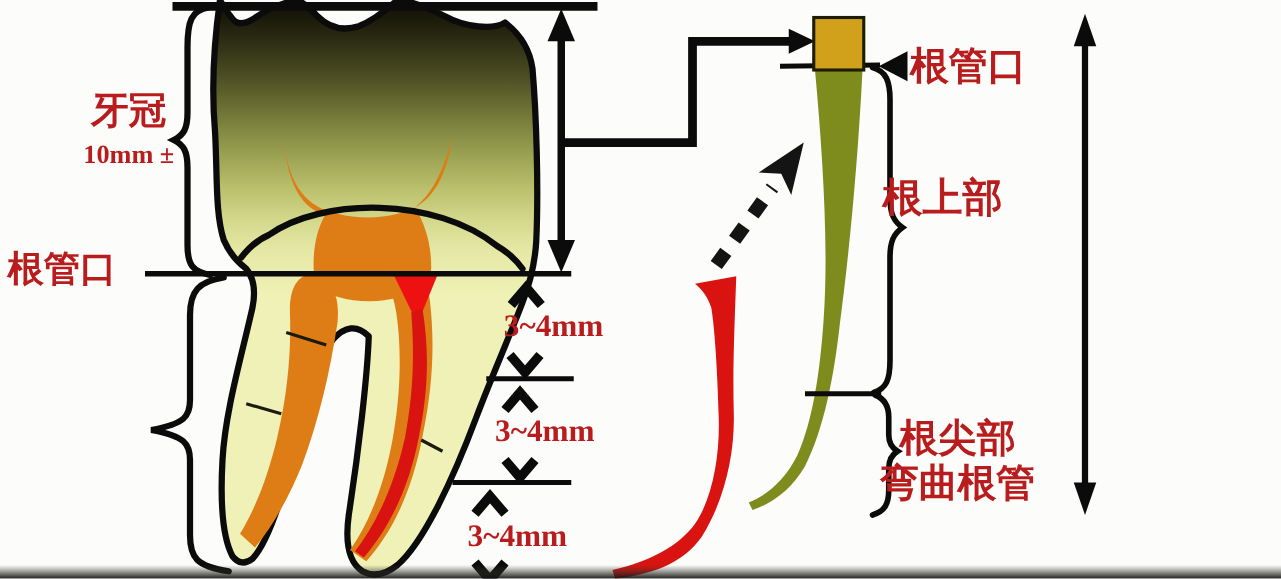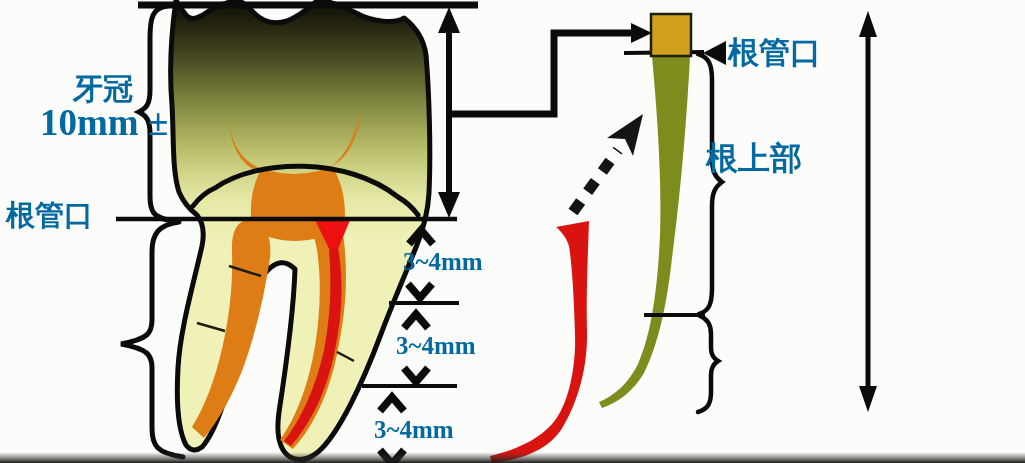--- a/index.html
+++ b/index.html
@@ -7,28 +7,28 @@
     position:relative;
     width:1025px;height:463px;
     background:#fcfcfa;
     overflow:hidden;
     font-family:"Liberation Sans",sans-serif;
   }
   #stage svg{position:absolute;left:0;top:0;}
   .lbl{
     position:absolute;
     font-weight:bold;
-    color:#0369a1;
+    color:#b91c1c;
     white-space:nowrap;
     z-index:5;
   }
   .serif{font-family:"Liberation Serif","DejaVu Serif",serif;}
   .sans{font-family:"Liberation Sans","DejaVu Sans",sans-serif;}
   .lbl-crown{left:40px;top:72px;width:126px;text-align:center;font-size:30px;line-height:34px;}
-  .lbl-crown .l2{font-size:37px;}
+  .lbl-crown .l2{font-size:21px;}
   .lbl-orifice-left{left:6px;top:196px;font-size:29px;}
   .lbl-m1{left:403px;top:248px;font-size:25px;}
   .lbl-m2{left:396px;top:332px;font-size:25px;}
   .lbl-m3{left:374px;top:416px;font-size:25px;}
   .lbl-orifice-right{left:728px;top:32px;font-size:31px;}
   .lbl-upper-canal{left:706px;top:140px;width:132px;text-align:left;font-size:32px;line-height:37px;}
   .lbl-apical-canal{left:690px;top:333px;width:152px;text-align:center;font-size:31px;line-height:36px;}
 </style>
 </head>
 <body>
@@ -156,14 +156,18 @@
 <div class="lbl serif lbl-m1">3~4mm</div>
 <div class="lbl serif lbl-m2">3~4mm</div>
 <div class="lbl serif lbl-m3">3~4mm</div>
 
 <div class="lbl sans lbl-orifice-right">根管口</div>
 
 <div class="lbl sans lbl-upper-canal">
   <span style="display:block;">根上部</span>
 </div>
 
+<div class="lbl sans lbl-apical-canal">
+  <span style="display:block;">根尖部</span>
+  <span style="display:block;">弯曲根管</span>
+</div>
 
 </div>
 
 </body></html>

